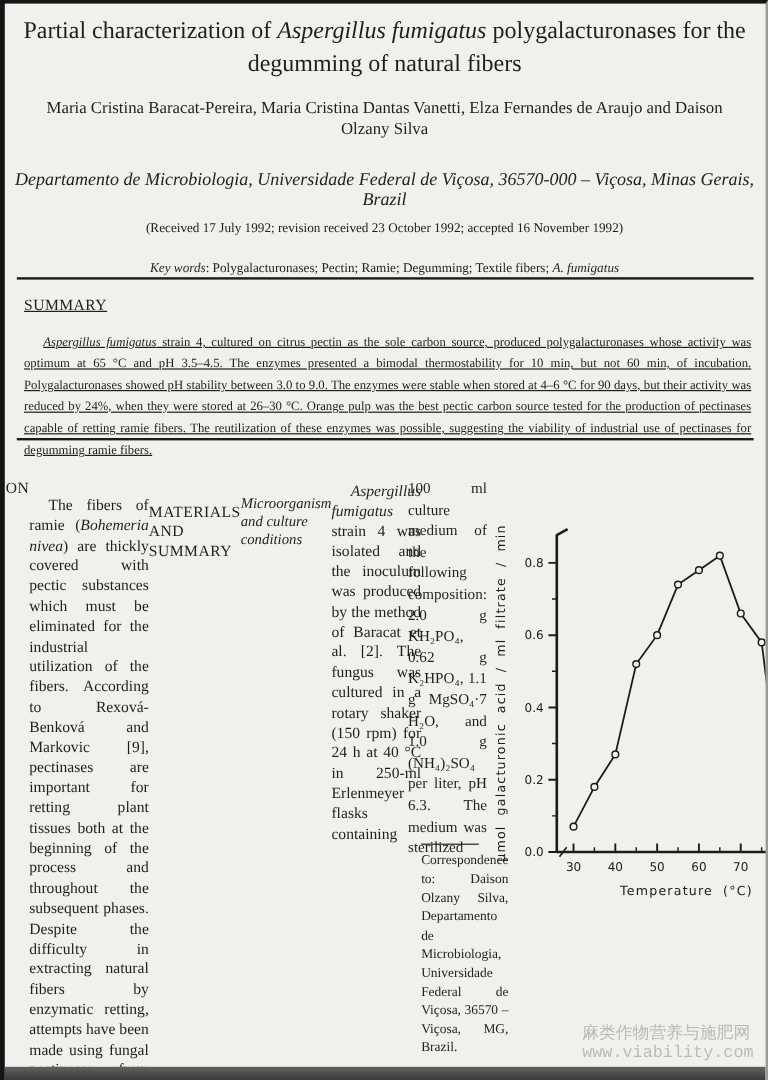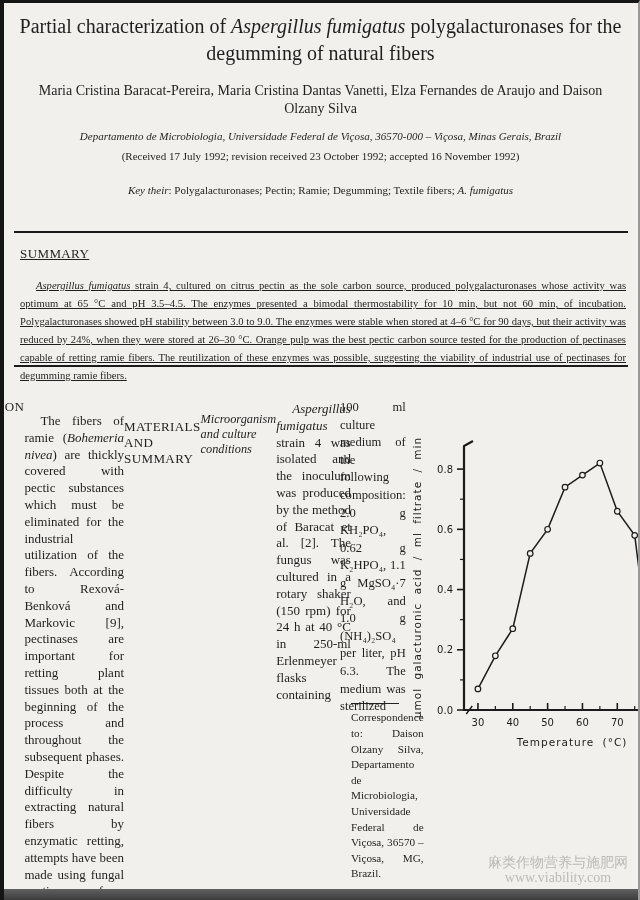--- a/index.html
+++ b/index.html
@@ -7,21 +7,21 @@
     position:relative;width:640px;height:900px;box-sizing:border-box;
     background:#f2f0ec;color:#1f1f1f;overflow:hidden;
     border-top:3px solid #151515;border-left:4px solid #151515;border-right:2px solid #9a9a9a;
     font-family:"Liberation Serif","DejaVu Serif",serif;
   }
   .it{font-style:italic;}
   
   .header{position:absolute;top:10px;left:1px;right:2px;text-align:center;}
   .title{font-size:20px;line-height:27px;padding:0 4px;}
   .authors{font-size:14px;line-height:18px;max-width:575px;margin:15px auto 0;}
-  .affiliation{font-style:italic;font-size:11px;margin-top:12px;text-align:center;}
+  .affiliation{font-style:italic;font-size:15px;margin-top:24px;text-align:center;}
   .received{font-size:11px;margin-top:8px;}
   .keywords{font-size:11px;margin-top:22px;}
   .rule{position:absolute;left:10px;right:10px;height:2px;background:#1b1b1b;}
   .rule-1{top:228px;}
   .rule-2{top:362px;}
   
   .summary{position:absolute;top:243px;left:16px;right:12px;text-decoration:underline;}
   .sec-head{font-size:13px;letter-spacing:.4px;font-weight:normal;margin:0;}
   .summary p{margin:15px 0 0;font-size:10.6px;line-height:18px;text-align:justify;text-indent:16px;}
   
@@ -36,38 +36,38 @@
   .footnote{margin-top:auto;}
   .fn-rule{width:48px;height:0;border-top:1.5px solid #222;margin-bottom:6px;}
   .footnote p{margin:0;font-size:11.2px;line-height:15.6px;text-align:justify;}
   
   .col-right .body-p.first{margin-top:0;text-indent:0;font-size:12.6px;line-height:17.6px;}
   .figure-wrap{margin:34px auto 0;}
   .tk{font:10px "DejaVu Sans",sans-serif;fill:#1c1c1c;}
   .axlbl{font:10.5px "DejaVu Sans",sans-serif;fill:#1c1c1c;letter-spacing:1px;word-spacing:4px;}
   .caption{margin:8px 0 0;font-size:11.2px;line-height:15.8px;text-align:justify;text-align-last:center;}
   
-  .watermark{position:absolute;right:10px;bottom:14px;text-align:center;color:rgba(140,140,140,.55);
-    font-family:Liberation Serif, serif;pointer-events:none;z-index:5;}
+  .watermark{position:absolute;right:10px;bottom:14px;text-align:left;color:rgba(140,140,140,.55);
+    font-family:Liberation Mono, monospace;pointer-events:none;z-index:5;}
   .wm-1{font-size:14px;line-height:15px;}
   .wm-2{font-size:14px;line-height:16px;color:rgba(150,150,150,.6);}
   
   .bottom-bar{position:absolute;left:0;right:0;bottom:0;height:11px;background:linear-gradient(#606060,#3c3c3c);}
 </style>
 </head>
 <body>
 
 <div class="page">
 
   <div class="header">
     <div class="title">Partial characterization of <span class="it">Aspergillus fumigatus</span> polygalacturonases for the degumming of natural fibers</div>
     <div class="authors">Maria Cristina Baracat-Pereira, Maria Cristina Dantas Vanetti, Elza Fernandes de Araujo and Daison Olzany Silva</div>
     <div class="affiliation">Departamento de Microbiologia, Universidade Federal de Viçosa, 36570-000 – Viçosa, Minas Gerais, Brazil</div>
     <div class="received">(Received 17 July 1992; revision received 23 October 1992; accepted 16 November 1992)</div>
-    <div class="keywords"><span class="it">Key their</span>: Polygalacturonases; Pectin; Ramie; Degumming; Textile fibers; <span class="it">A. fumigatus</span></div>
+    <div class="keywords"><span class="it">Key words</span>: Polygalacturonases; Pectin; Ramie; Degumming; Textile fibers; <span class="it">A. fumigatus</span></div>
   </div>
 
   <div class="rule rule-1"></div>
 
   <div class="summary">
     <h2 class="sec-head">SUMMARY</h2>
     <p><span class="it">Aspergillus fumigatus</span> strain 4, cultured on citrus pectin as the sole carbon source, produced polygalacturonases whose activity was optimum at 65 °C and pH 3.5–4.5. The enzymes presented a bimodal thermostability for 10 min, but not 60 min, of incubation. Polygalacturonases showed pH stability between 3.0 to 9.0. The enzymes were stable when stored at 4–6 °C for 90 days, but their activity was reduced by 24%, when they were stored at 26–30 °C. Orange pulp was the best pectic carbon source tested for the production of pectinases capable of retting ramie fibers. The reutilization of these enzymes was possible, suggesting the viability of industrial use of pectinases for degumming ramie fibers.</p>
   </div>
 
   <div class="rule rule-2"></div>

